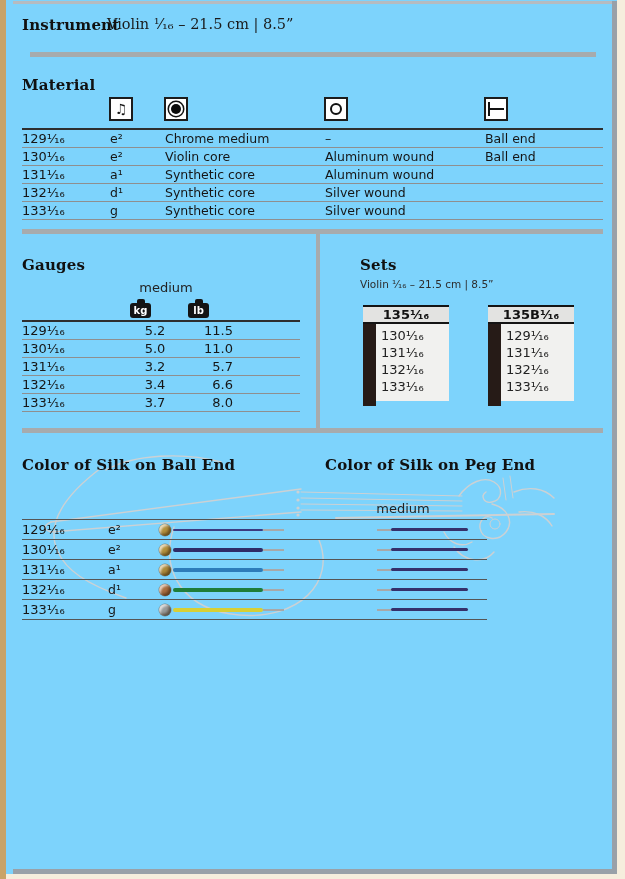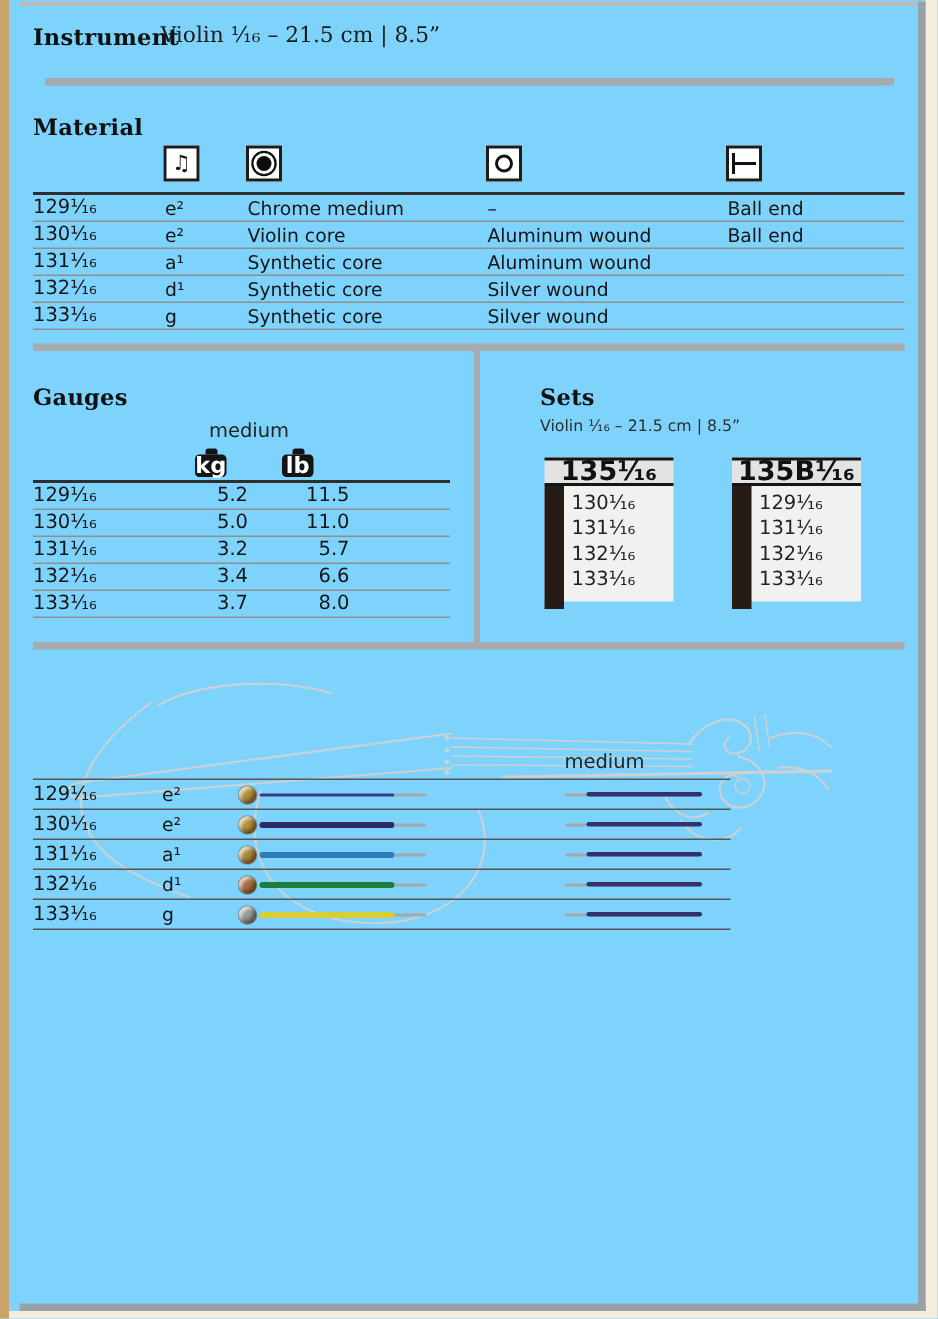--- a/index.html
+++ b/index.html
@@ -49,27 +49,27 @@
 
   .gtable{left:16px;top:320px;width:278px;border-top:2px solid #2e2e2e}
   .grow{position:relative;height:17px;border-bottom:1px solid #8f8f8f}
   .gc{position:absolute;top:0;line-height:17px;font-size:13px;color:#161616;white-space:nowrap}
   .g-code{left:0}
   .g-kg{left:113px;width:40px;text-align:center}
   .g-lb{left:171px;width:40px;text-align:right}
 
   
   .wt{position:absolute;width:21px;height:15px;background:#141414;border-radius:3px;color:#fff;
-      font-weight:bold;font-size:15px;text-align:center;line-height:15px}
+      font-weight:bold;font-size:10px;text-align:center;line-height:15px}
   .wt:before{content:"";position:absolute;top:-4px;left:50%;margin-left:-4px;width:8px;height:4px;background:#141414;border-radius:2px 2px 0 0}
 
   
   .set-card{position:absolute;top:305px;width:86px}
   .set-header{height:19px;box-sizing:border-box;background:#e3e3e1;border-top:2px solid #141414;border-bottom:2px solid #141414;
-      text-align:center;font-weight:bold;font-size:18px;line-height:15px;color:#111;white-space:nowrap}
+      text-align:center;font-weight:bold;font-size:13px;line-height:15px;color:#111;white-space:nowrap}
   .set-body{position:relative;background:#f1f1ef;padding:3px 0 6px 18px}
   .set-bar{position:absolute;left:0;top:0;bottom:-5px;width:13px;background:#261b17}
   .set-item{height:17px;line-height:17px;font-size:13px;color:#222;white-space:nowrap}
 
   
   .stable{left:16px;top:519px;width:465px;border-top:1px solid #555;z-index:1}
   .srow{position:relative;height:19px;border-bottom:1px solid #555}
   .sc{position:absolute;top:0;line-height:19px;font-size:13px;color:#161616;white-space:nowrap}
   .s-code{left:0}
   .s-note{left:86px;font-size:12.5px}
@@ -247,20 +247,22 @@
       <circle cx="481" cy="72" r="5" stroke-width="1"></circle>
     </g>
     <g fill="#ccd1d4" stroke="none">
       <circle cx="284" cy="40" r="1.6"></circle>
       <circle cx="284" cy="48" r="1.6"></circle>
       <circle cx="284" cy="56" r="1.6"></circle>
       <circle cx="284" cy="63" r="1.6"></circle>
     </g>
   </svg>
 
+  <div class="abs h-serif layer1" style="left:16px;top:456px">Color of Silk on Ball End</div>
+  <div class="abs h-serif layer1" style="left:319px;top:456px">Color of Silk on Peg End</div>
   <div class="abs med-label layer1" style="left:368px;top:501px;width:58px;text-align:center">medium</div>
 
   <div class="abs stable">
     <div class="srow">
       <span class="sc s-code">129¹⁄₁₆</span>
       <span class="sc s-note">e²</span>
       <span class="ball" style="background-color: rgb(181, 146, 62);"></span>
       <span class="ball-silk thin" style="background-color: rgb(60, 58, 128);"></span>
       <span class="ball-tail"></span>
       <span class="peg-lead"></span>

